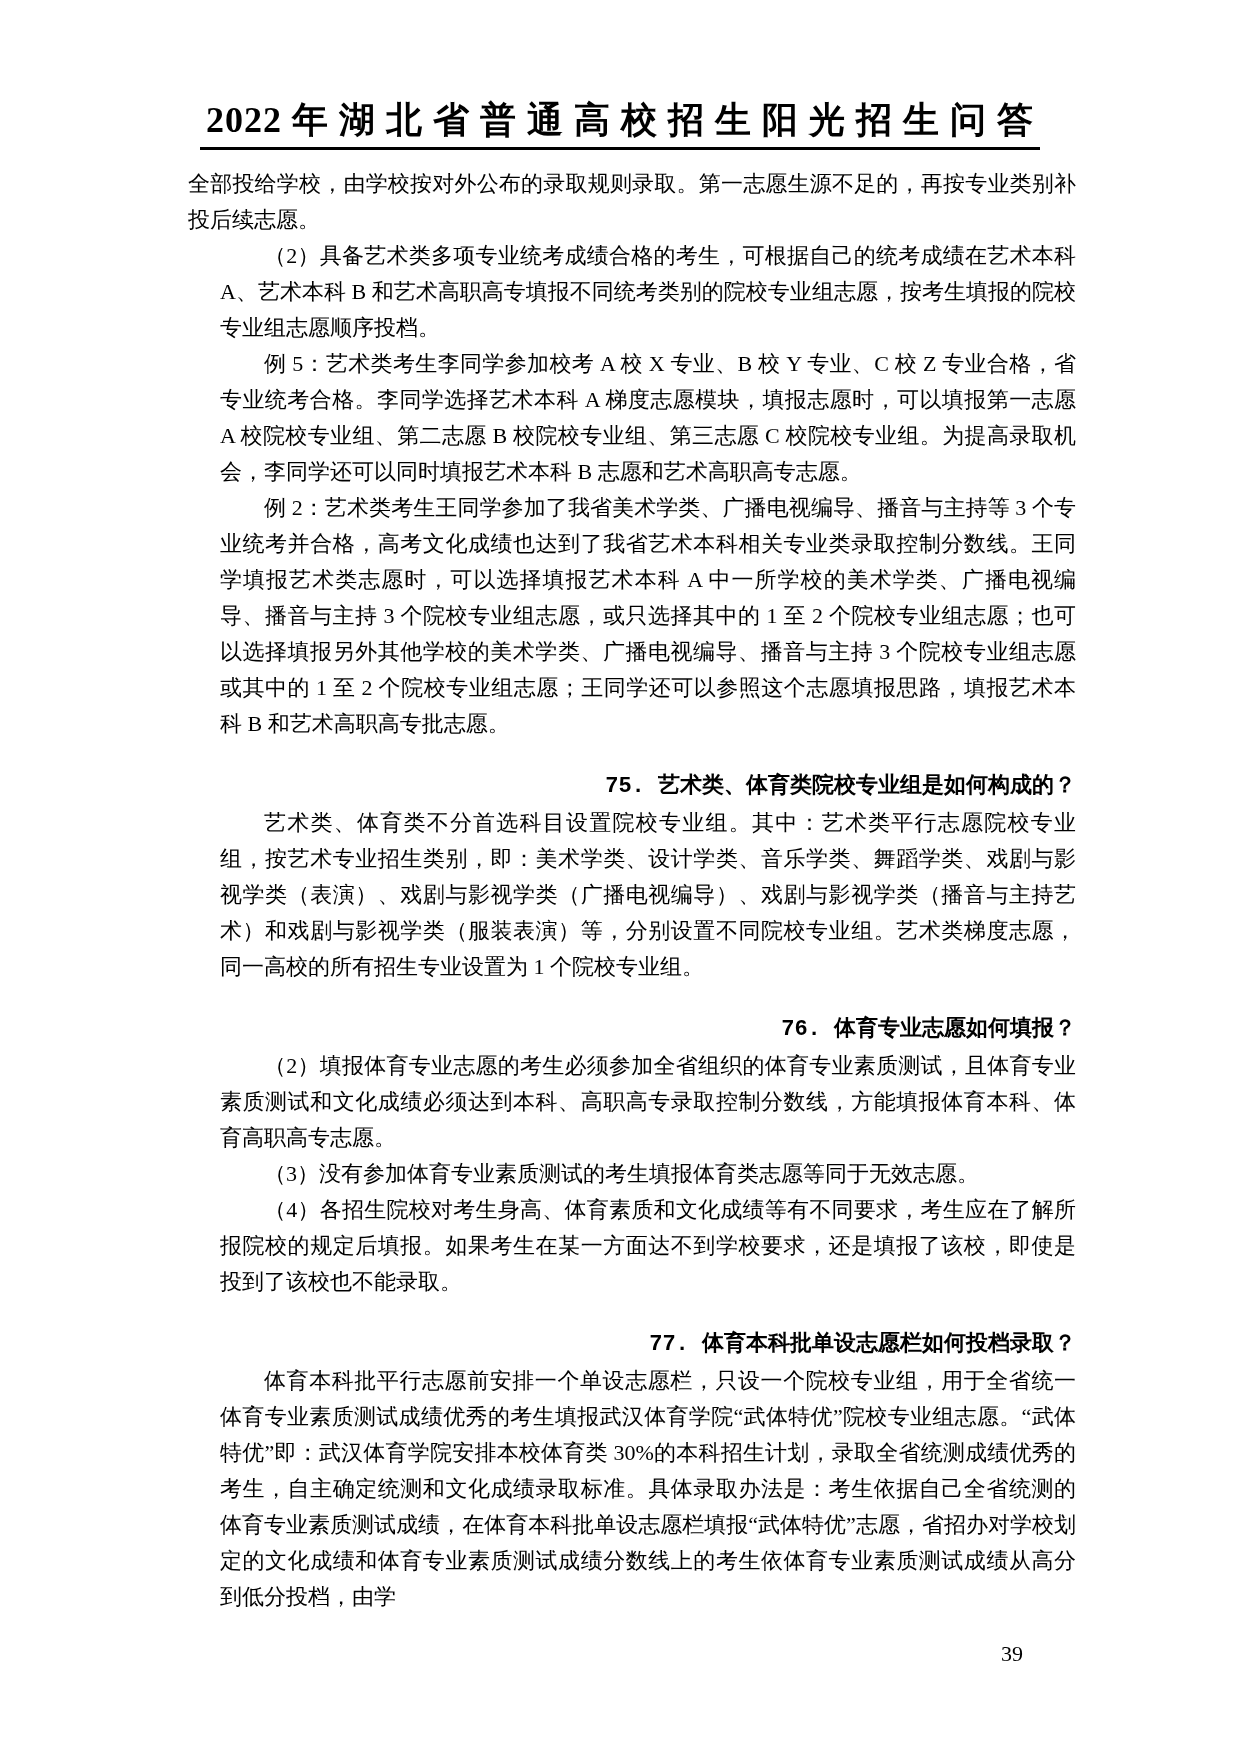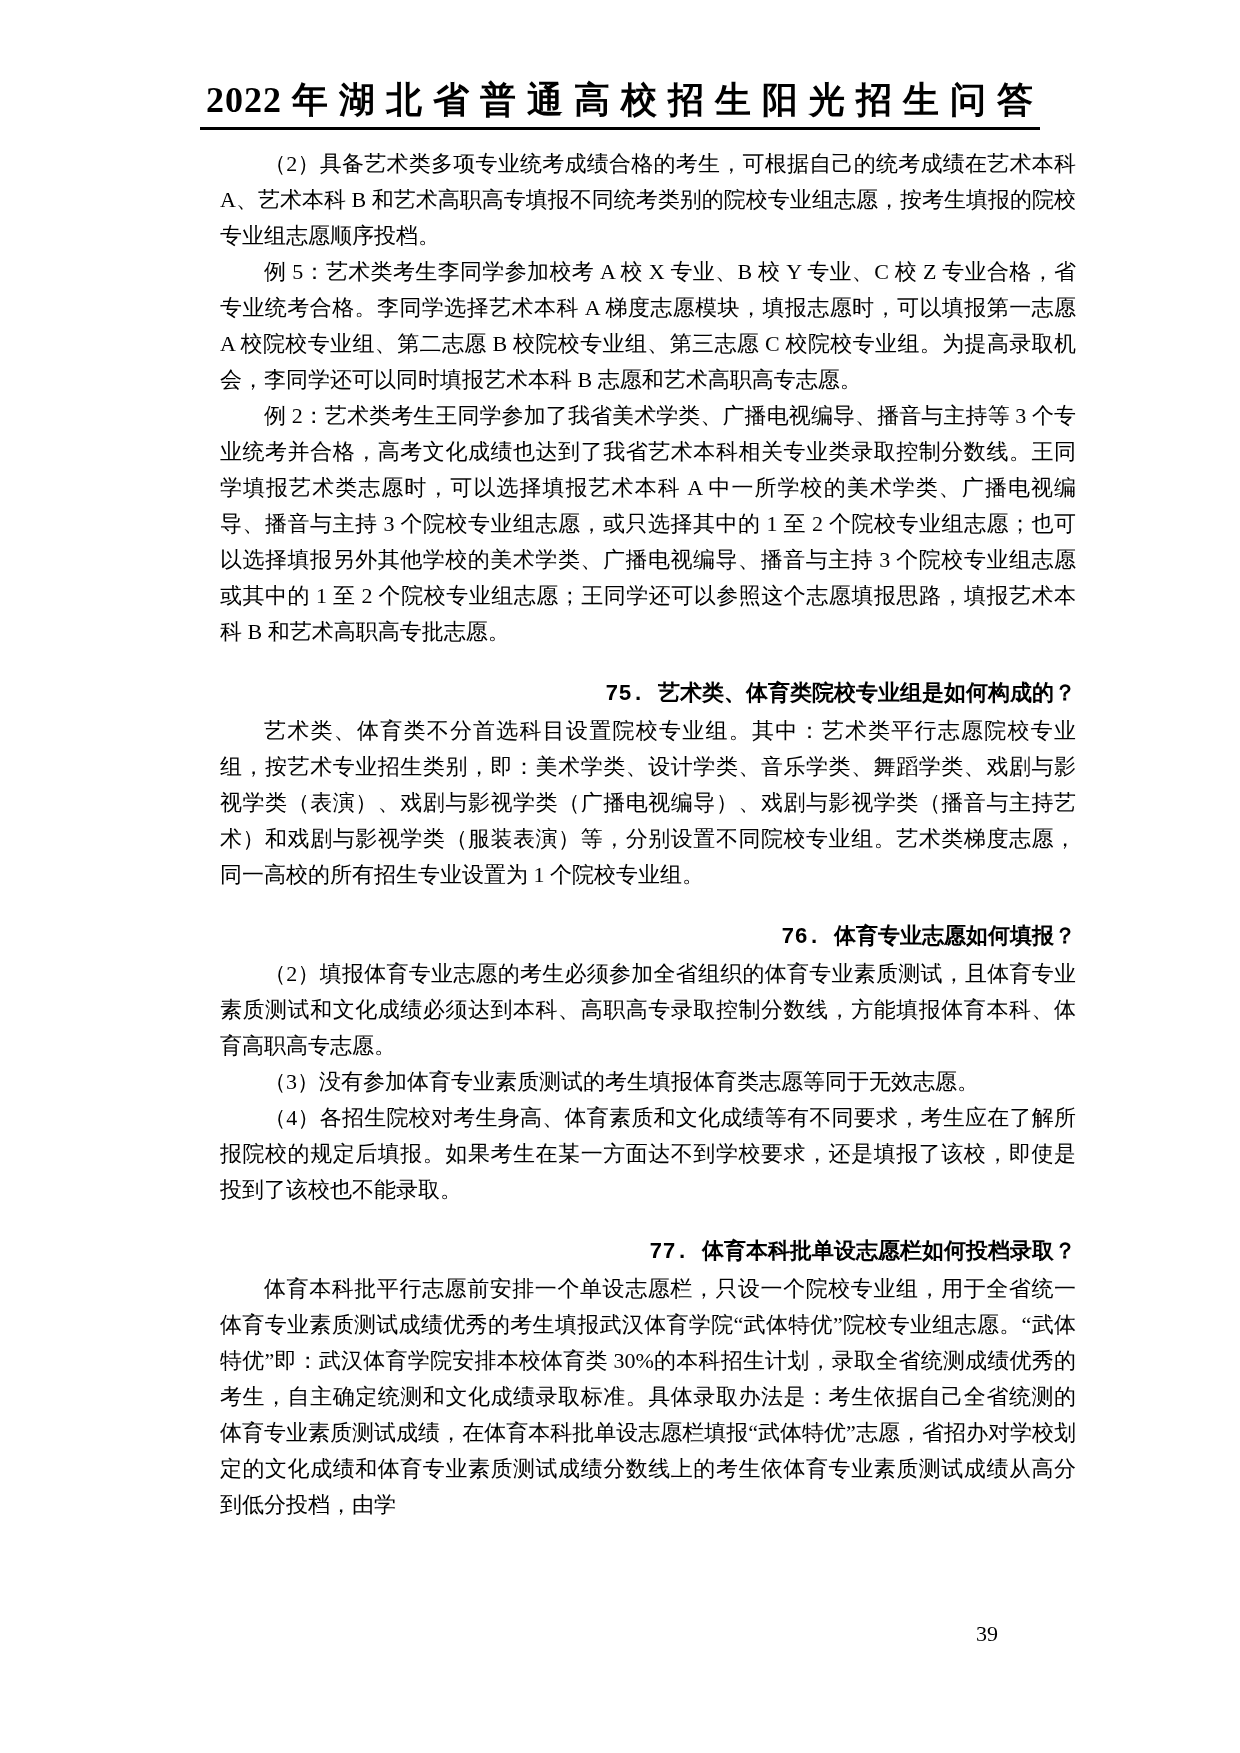--- a/index.html
+++ b/index.html
@@ -17,20 +17,21 @@
   }
   .page {
     position: relative;
     width: 1240px;
     height: 1753px;
     background: #ffffff;
   }
   .header {
     padding-top: 80px;
     text-align: center;
+    margin-top: 20px;
   }
   .header-title {
     display: inline-block;
     font-family: "Liberation Serif", "DejaVu Serif", serif;
     font-size: 36px;
     font-weight: bold;
     letter-spacing: 1px;
     line-height: 1.15;
     color: #000000;
     border-bottom: 3px solid #000000;
@@ -55,37 +56,38 @@
   }
   .content p.question {
     font-family: Liberation Mono, monospace;
     font-weight: bold;
     text-align: right;
     text-indent: 2em;
     margin-top: 27px;
   }
   .page-number {
     position: absolute;
-    left: 976px;
+    left: 1001px;
     top: 1620px;
     font-size: 22px;
     line-height: 28px;
     color: #000000;
   }
 </style>
 </head>
 <body>
 
 <div class="page">
 
   <div class="header">
     <span class="header-title">2022 年 湖 北 省 普 通 高 校 招 生 阳 光 招 生 问 答</span>
   </div>
 
   <div class="content">
+      <p class="">全部投给学校，由学校按对外公布的录取规则录取。第一志愿生源不足的，再按专业类别补投后续志愿。</p>
       <p class="indent">（2）具备艺术类多项专业统考成绩合格的考生，可根据自己的统考成绩在艺术本科 A、艺术本科 B 和艺术高职高专填报不同统考类别的院校专业组志愿，按考生填报的院校专业组志愿顺序投档。</p>
       <p class="indent">例 5：艺术类考生李同学参加校考 A 校 X 专业、B 校 Y 专业、C 校 Z 专业合格，省专业统考合格。李同学选择艺术本科 A 梯度志愿模块，填报志愿时，可以填报第一志愿 A 校院校专业组、第二志愿 B 校院校专业组、第三志愿 C 校院校专业组。为提高录取机会，李同学还可以同时填报艺术本科 B 志愿和艺术高职高专志愿。</p>
       <p class="indent">例 2：艺术类考生王同学参加了我省美术学类、广播电视编导、播音与主持等 3 个专业统考并合格，高考文化成绩也达到了我省艺术本科相关专业类录取控制分数线。王同学填报艺术类志愿时，可以选择填报艺术本科 A 中一所学校的美术学类、广播电视编导、播音与主持 3 个院校专业组志愿，或只选择其中的 1 至 2 个院校专业组志愿；也可以选择填报另外其他学校的美术学类、广播电视编导、播音与主持 3 个院校专业组志愿或其中的 1 至 2 个院校专业组志愿；王同学还可以参照这个志愿填报思路，填报艺术本科 B 和艺术高职高专批志愿。</p>
       <p class="question">75. 艺术类、体育类院校专业组是如何构成的？</p>
       <p class="indent">艺术类、体育类不分首选科目设置院校专业组。其中：艺术类平行志愿院校专业组，按艺术专业招生类别，即：美术学类、设计学类、音乐学类、舞蹈学类、戏剧与影视学类（表演）、戏剧与影视学类（广播电视编导）、戏剧与影视学类（播音与主持艺术）和戏剧与影视学类（服装表演）等，分别设置不同院校专业组。艺术类梯度志愿，同一高校的所有招生专业设置为 1 个院校专业组。</p>
       <p class="question">76. 体育专业志愿如何填报？</p>
       <p class="indent">（2）填报体育专业志愿的考生必须参加全省组织的体育专业素质测试，且体育专业素质测试和文化成绩必须达到本科、高职高专录取控制分数线，方能填报体育本科、体育高职高专志愿。</p>
       <p class="indent">（3）没有参加体育专业素质测试的考生填报体育类志愿等同于无效志愿。</p>
       <p class="indent">（4）各招生院校对考生身高、体育素质和文化成绩等有不同要求，考生应在了解所报院校的规定后填报。如果考生在某一方面达不到学校要求，还是填报了该校，即使是投到了该校也不能录取。</p>
       <p class="question">77. 体育本科批单设志愿栏如何投档录取？</p>

